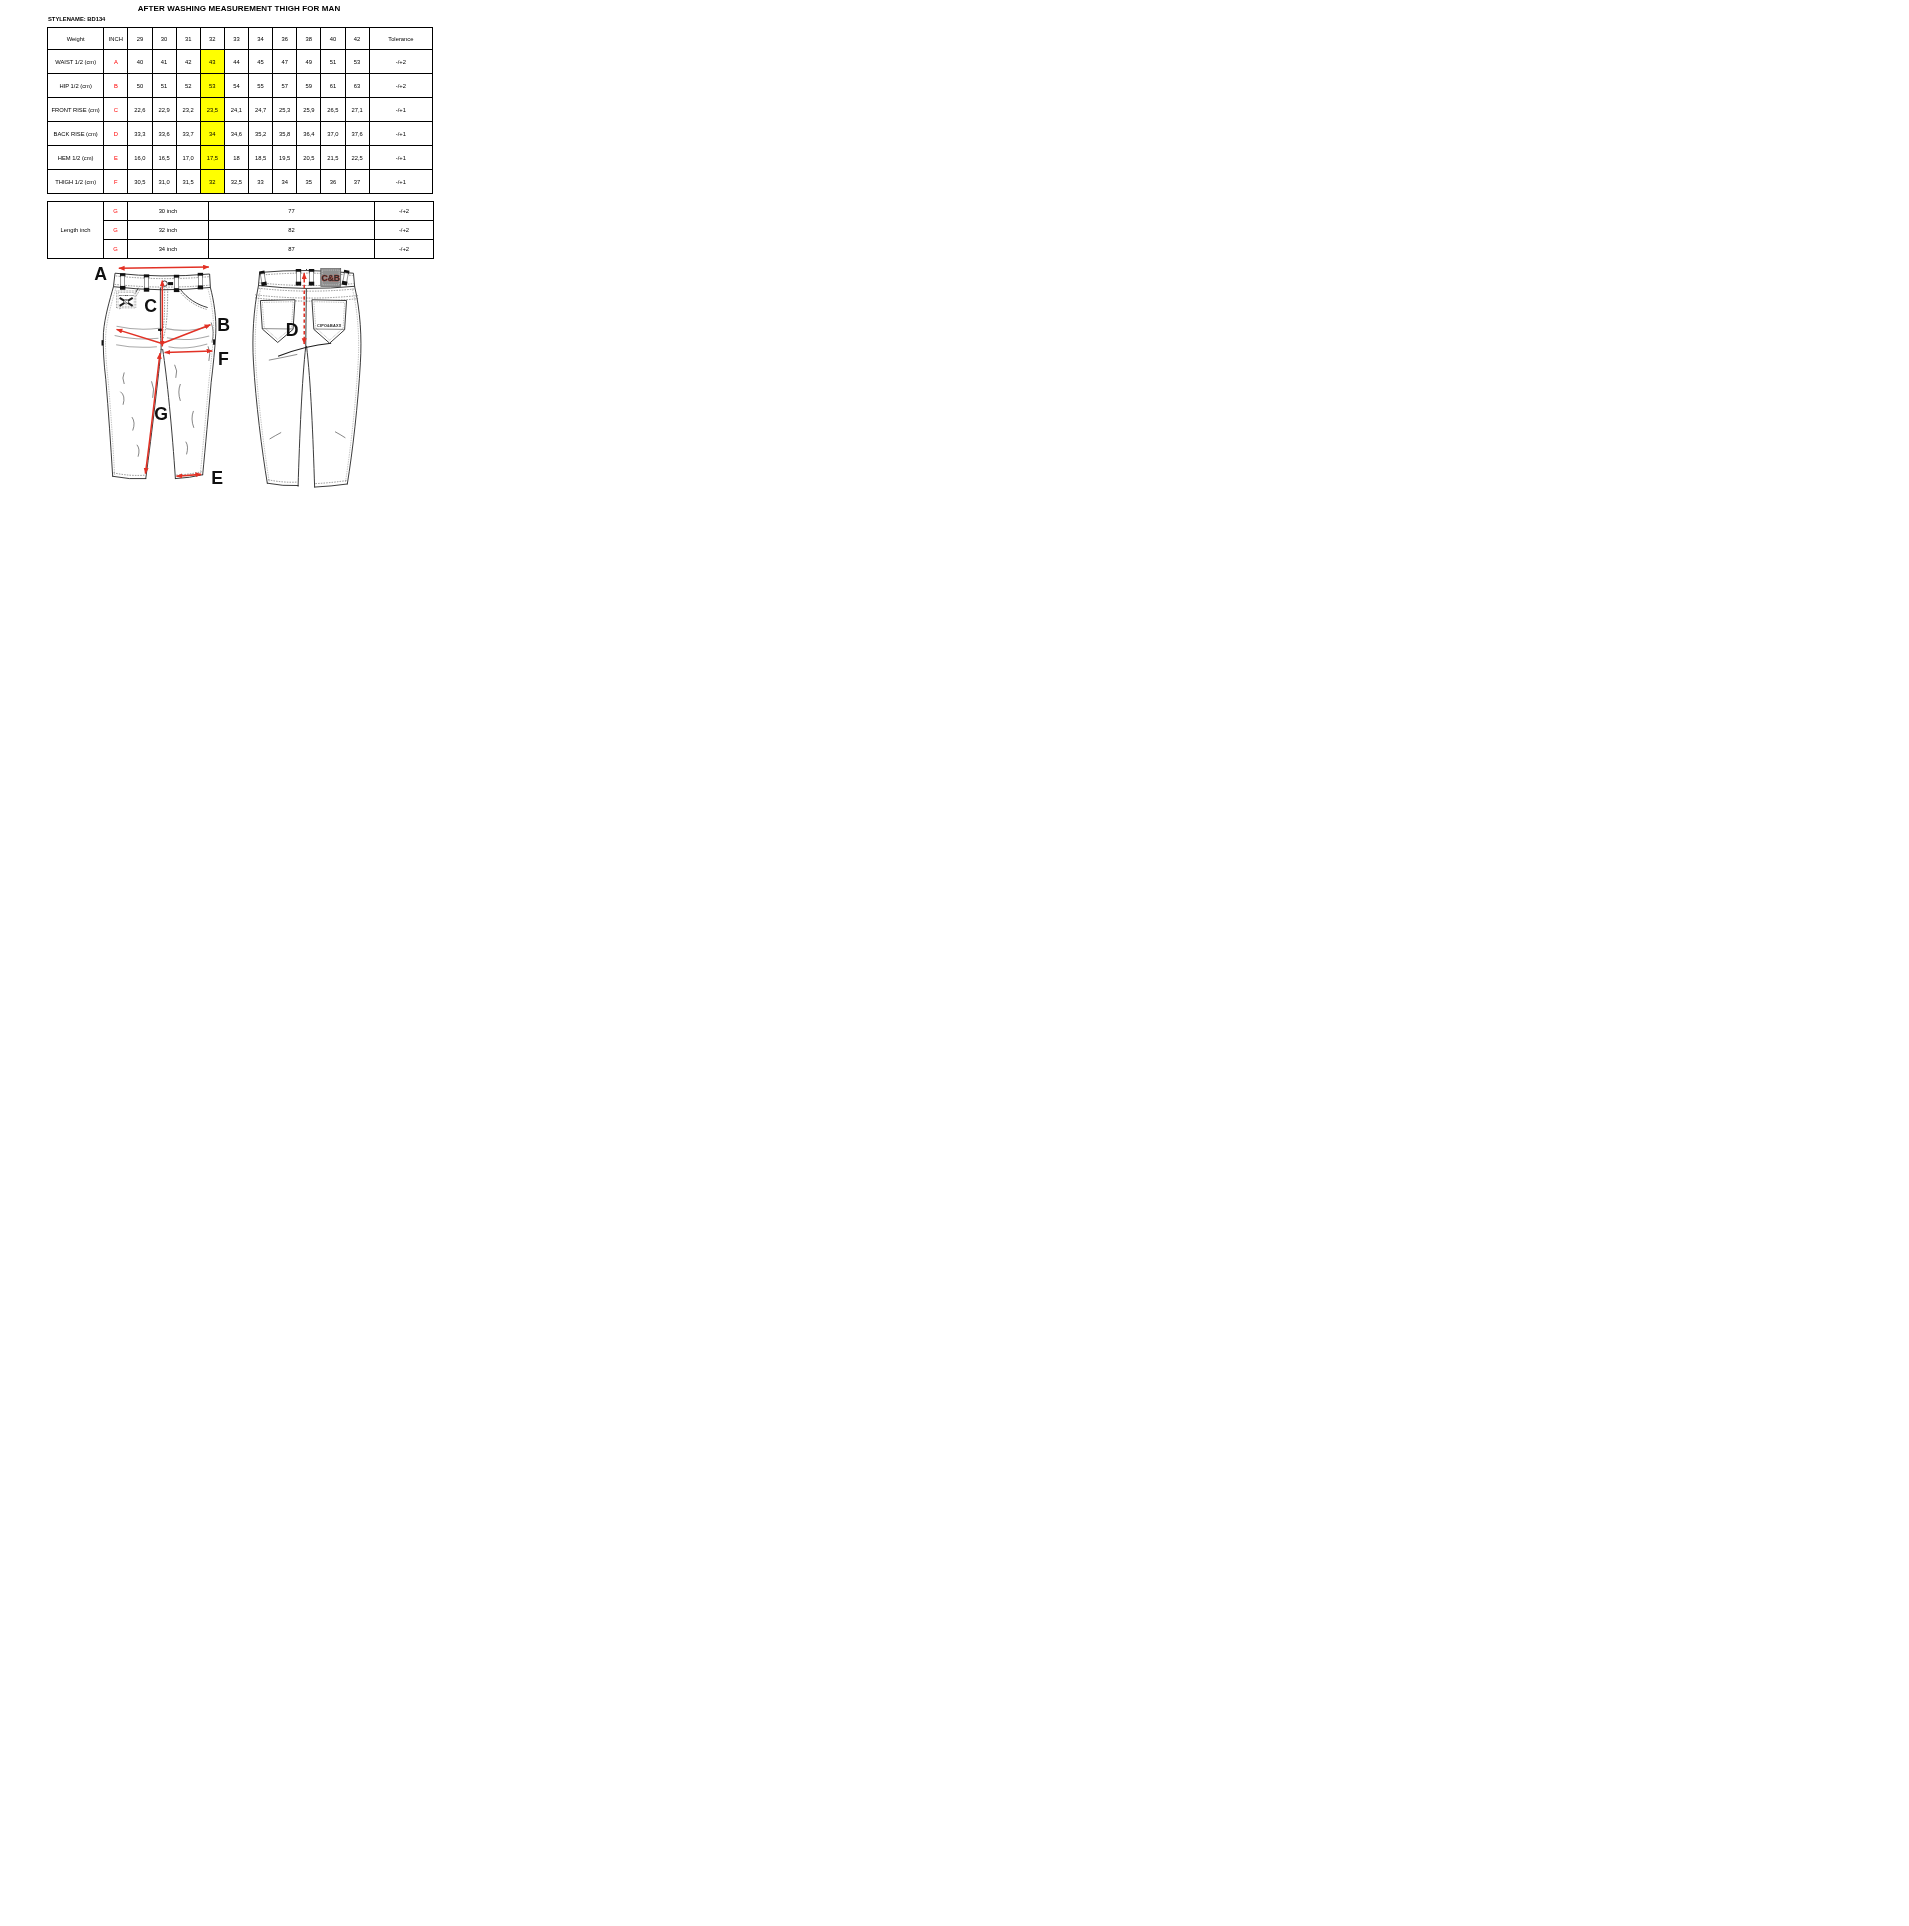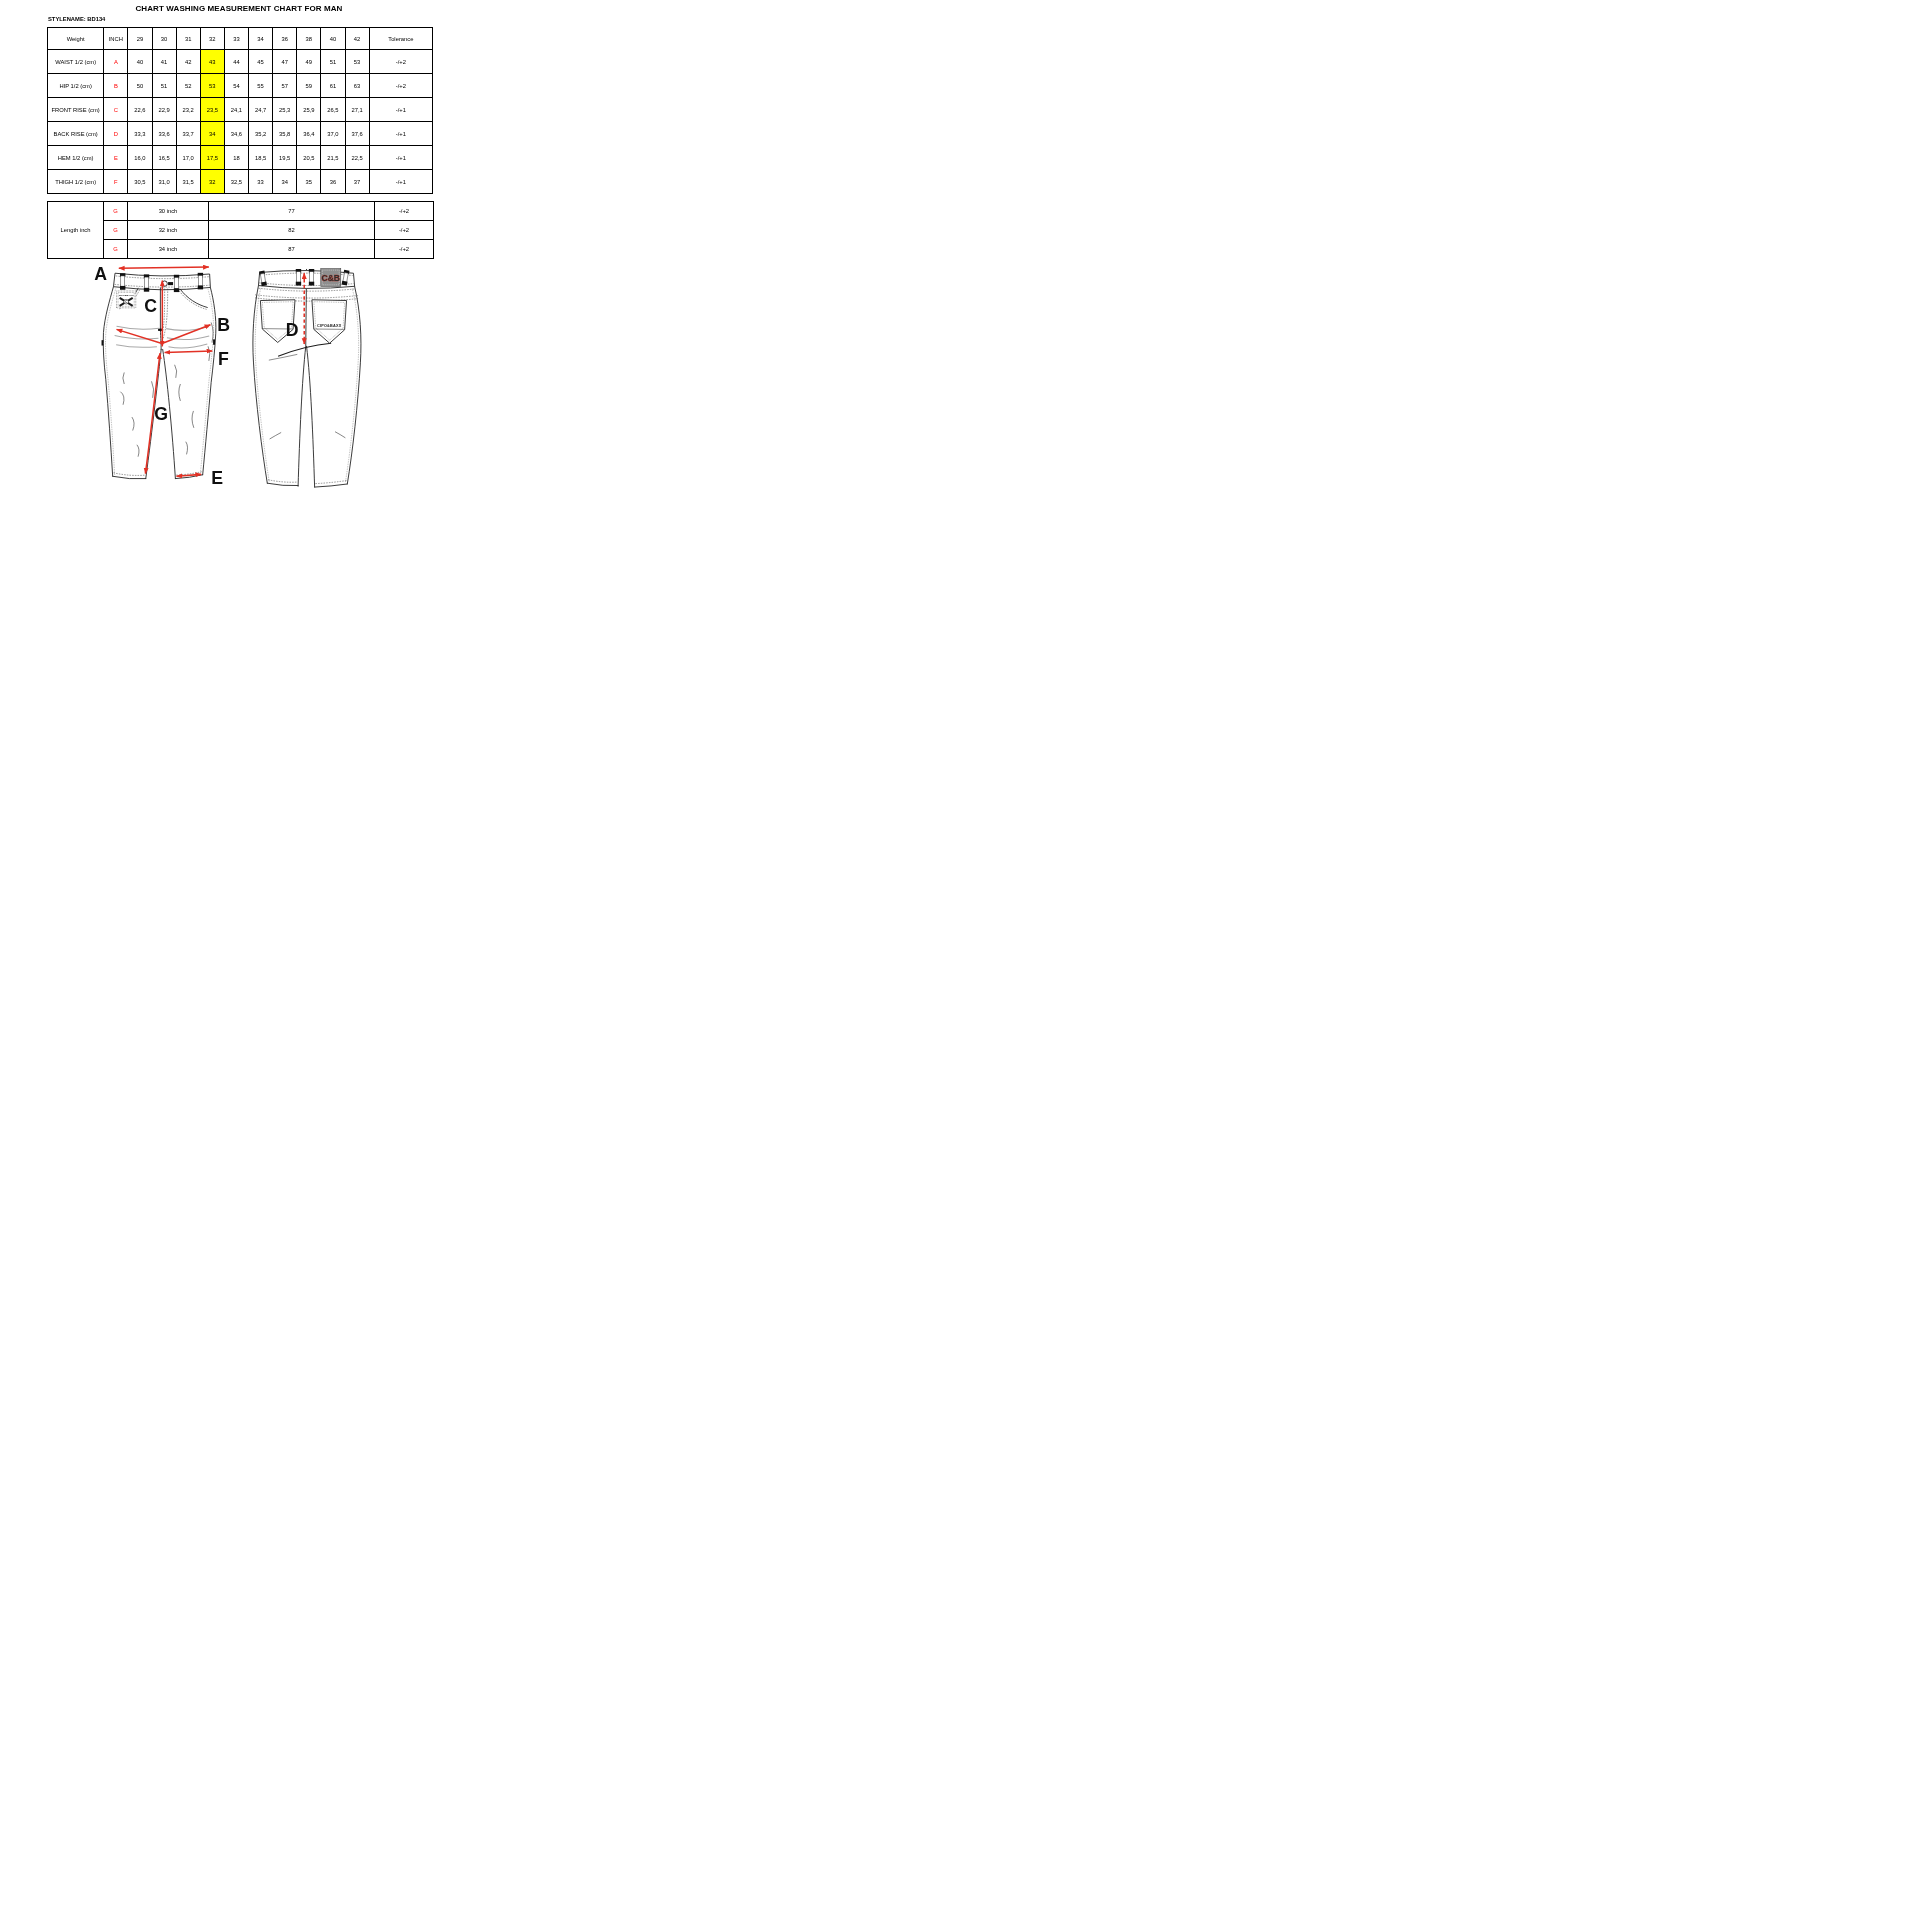--- a/index.html
+++ b/index.html
@@ -49,21 +49,21 @@
   .reddash{ fill:none; stroke:#e23125; stroke-width:4; stroke-dasharray:9 6; }
   .dletter{ font-size:46px; font-weight:bold; fill:#101010; }
   .cap { fill:#111; }
   .loopbody { fill:#fff; stroke:#333; stroke-width:1.3; }
 </style>
 </head>
 <body>
 
 <div class="page">
 
-  <div class="title">CHART WASHING MEASUREMENT CHART FOR MAN</div>
+  <div class="title">AFTER WASHING MEASUREMENT THIGH FOR MAN</div>
   <div class="stylename">STYLENAME: BD134</div>
 
   <table class="t" id="size-table">
     <colgroup>
       <col style="width:56px">
         <col style="width:24px">
       <col style="width:24px">
         <col style="width:24px">
         <col style="width:24px">
         <col style="width:24px">

